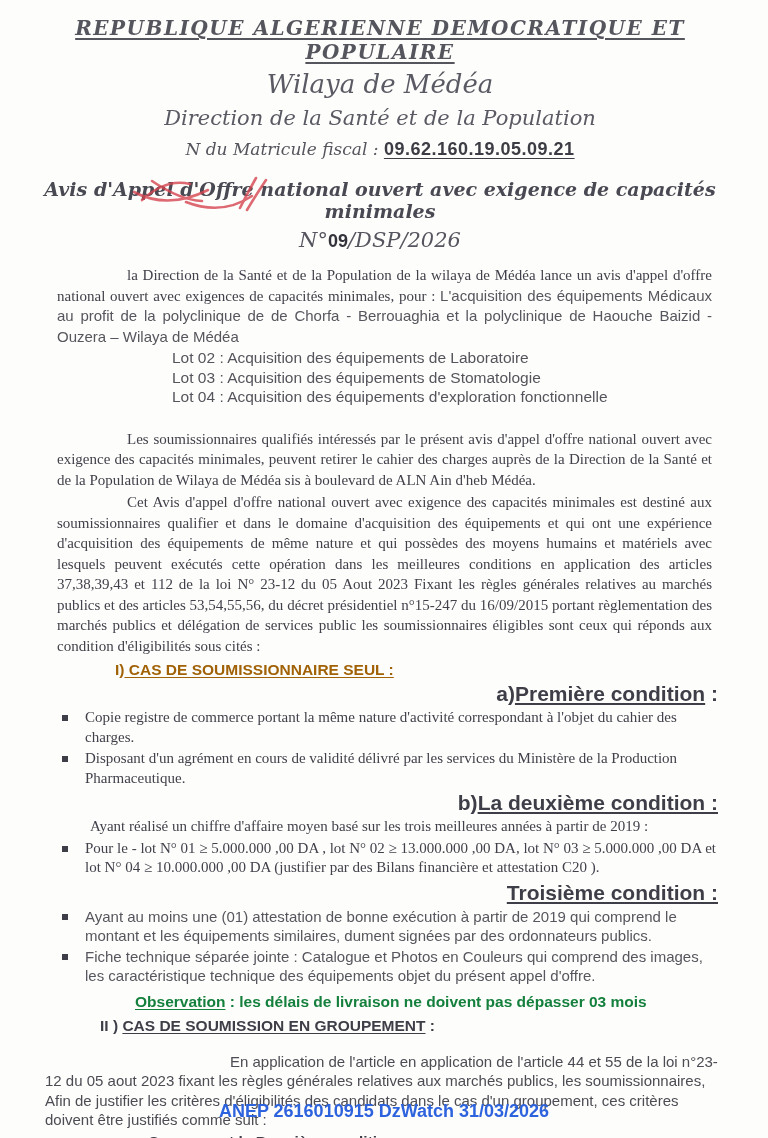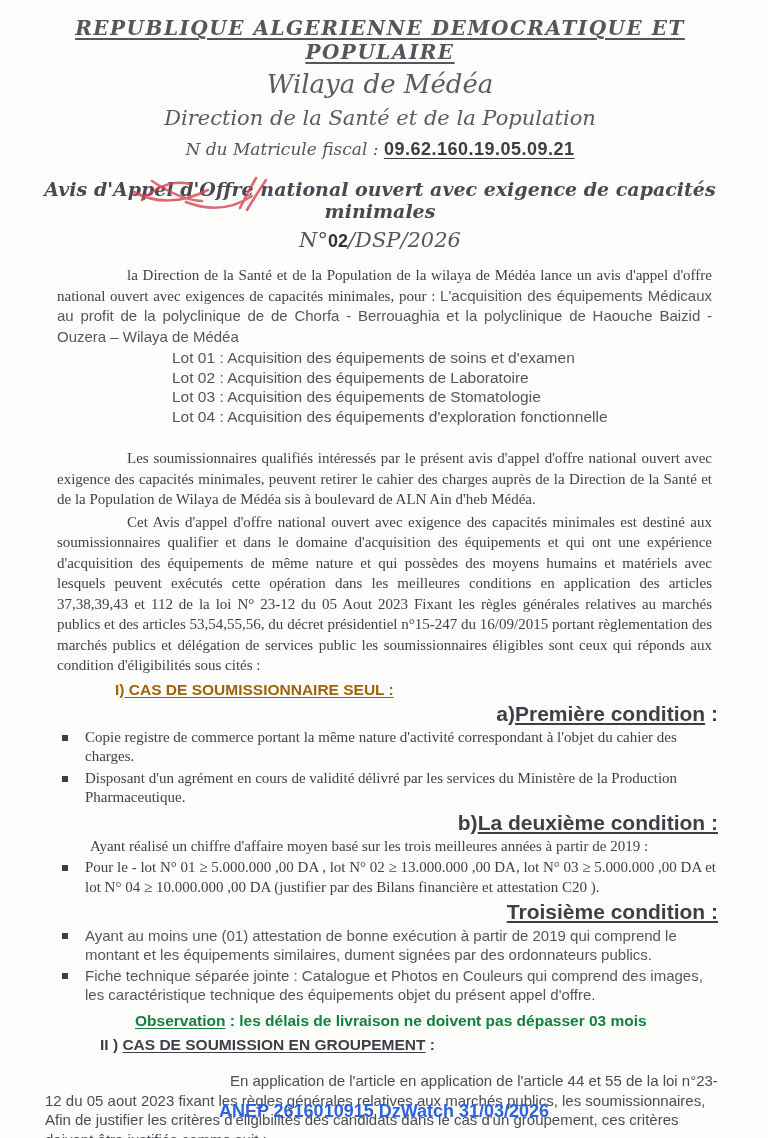--- a/index.html
+++ b/index.html
@@ -120,30 +120,29 @@
       <g fill="none" stroke="#d64550" stroke-width="2.6" stroke-linecap="round" opacity="0.8">
         <path d="M6,22 Q40,40 80,20"></path>
         <path d="M14,30 Q38,8 62,14"></path>
         <path d="M24,11 Q52,30 74,31"></path>
         <path d="M58,32 Q94,46 124,26"></path>
         <path d="M128,8 Q118,26 112,38"></path>
         <path d="M138,10 Q126,28 119,40"></path>
       </g>
     </svg>
     <div class="titleref">
-      <span>N°</span><span class="refnum">02</span><span>/DSP/2026</span>
+      <span>N°</span><span class="refnum">09</span><span>/DSP/2026</span>
     </div>
   </div>
 
   <p class="serifp indent" style="margin-top:13px;">
     <span>la Direction de la Santé et de la Population de la wilaya de Médéa lance un avis d'appel d'offre national ouvert avec exigences de capacités minimales, pour : </span><span class="sans">L'acquisition des équipements Médicaux au profit de la polyclinique de de Chorfa - Berrouaghia et la polyclinique de Haouche Baizid - Ouzera – Wilaya de Médéa</span>
   </p>
 
   <div class="lots">
-    <div>Lot 01 : Acquisition des équipements de soins et d'examen</div>
     <div>Lot 02 : Acquisition des équipements de Laboratoire</div>
     <div>Lot 03 : Acquisition des équipements de Stomatologie</div>
     <div>Lot 04 : Acquisition des équipements d'exploration fonctionnelle</div>
   </div>
 
   <p class="serifp indent gap8">Les soumissionnaires qualifiés intéressés par le présent avis d'appel d'offre national ouvert avec exigence des capacités minimales, peuvent retirer le cahier des charges auprès de la Direction de la Santé et de la Population de Wilaya de Médéa sis à boulevard de ALN Ain d'heb Médéa.</p>
 
   <p class="serifp indent" style="margin-top:2px;">Cet Avis d'appel d'offre national ouvert avec exigence des capacités minimales est destiné aux soumissionnaires qualifier et dans le domaine d'acquisition des équipements et qui ont une expérience d'acquisition des équipements de même nature et qui possèdes des moyens humains et matériels avec lesquels peuvent exécutés cette opération dans les meilleures conditions en application des articles 37,38,39,43 et 112 de la loi N° 23-12 du 05 Aout 2023 Fixant les règles générales relatives au marchés publics et des articles 53,54,55,56, du décret présidentiel n°15-247 du 16/09/2015 portant règlementation des marchés publics et délégation de services public les soumissionnaires éligibles sont ceux qui réponds aux condition d'éligibilités sous cités :</p>
 
   <div class="sec1head">

